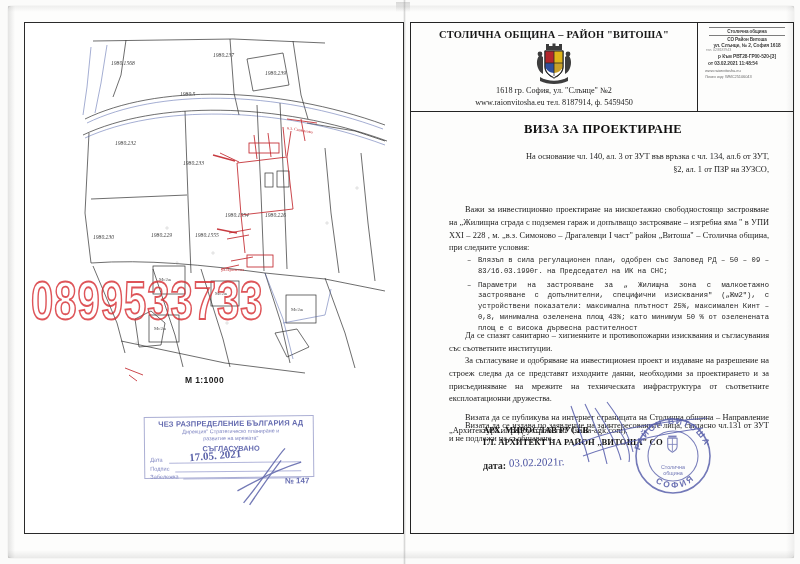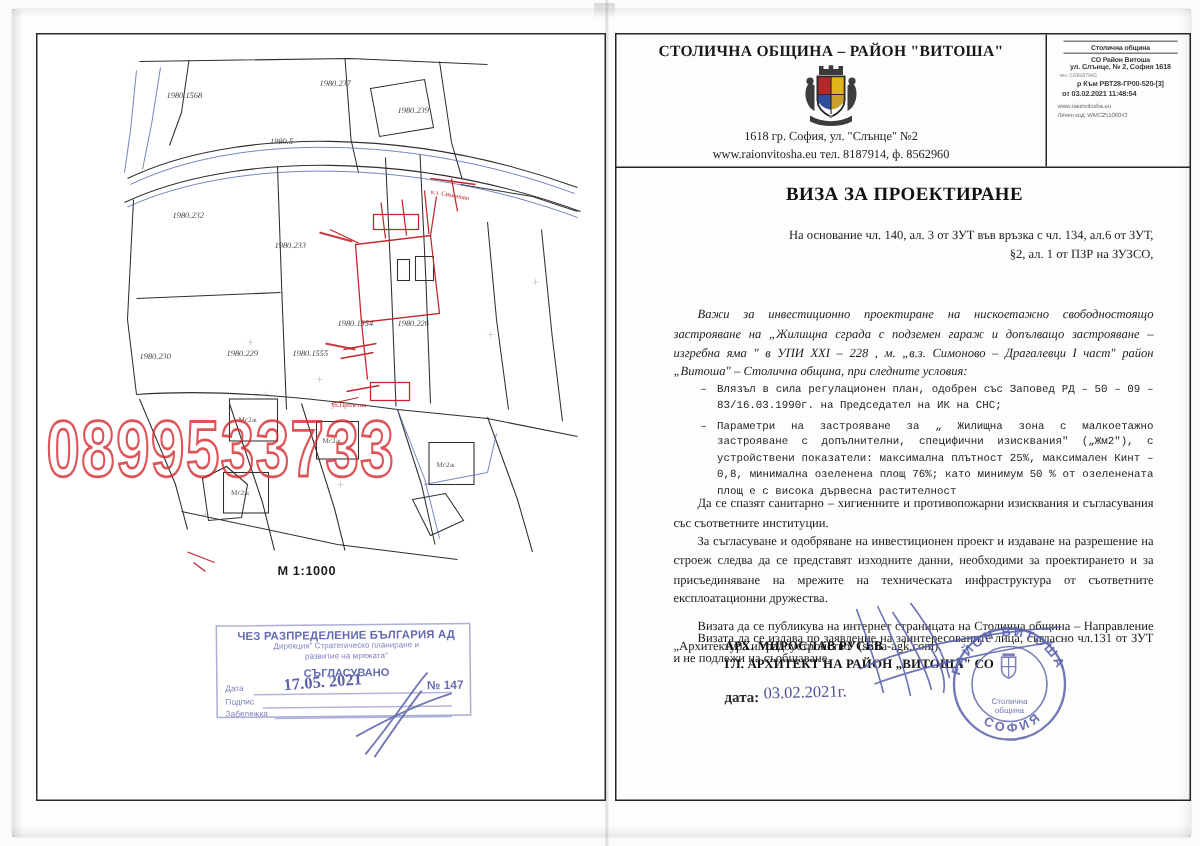--- a/index.html
+++ b/index.html
@@ -117,21 +117,21 @@
     position:absolute; left:4px; top:27px; width:164px;
     text-align:center; font-size:7.4px; font-weight:bold; color:#555ca8;
   }
   .cez-row {
     position:absolute; left:5px; font-size:5.6px; color:#6f76ba;
   }
   .cez-rule {
     position:absolute; height:0; border-top:.7px solid rgba(111,118,186,.6);
   }
   .cez-no {
-    position:absolute; right:4px; top:36px;
+    position:absolute; right:4px; top:60px;
     font-size:8px; font-weight:bold; color:#555ca8;
   }
   .cez-date {
     position:absolute; left:44px; top:32px;
     font-size:11px; font-weight:bold;
     color:#4a52a0;
     transform: rotate(-4deg);
     font-family:"Liberation Serif", serif;
     white-space:nowrap;
   }
@@ -426,21 +426,21 @@
           <circle cx="6" cy="11" r="2.4"></circle>
           <circle cx="34" cy="11" r="2.4"></circle>
         </g>
 
         <path d="M 6 34 C 14 39, 26 39, 34 34 L 34 38 C 26 42, 14 42, 6 38 Z" fill="#3d3d3d"></path>
         <path d="M 9 35 L 31 35" stroke="#fff" stroke-width=".5"></path>
       </svg>
 
       <div class="head-addr">
         <span>1618 гр. София, ул. "Слънце" №2</span><br>
-        <span>www.raionvitosha.eu    тел. 8187914, ф. 8562960</span>
+        <span>www.raionvitosha.eu    тел. 8187914, ф. 5459450</span>
       </div>
     </div>
 
     <div class="head-divider"></div>
 
     <div class="estamp">
       <div class="es-rule"></div>
       <div class="es-c es-b" style="font-size:4.6px;">Столична община</div>
       <div class="es-rule"></div>
       <div class="es-c es-b" style="font-size:4.6px;">СО Район Витоша</div>
@@ -454,25 +454,25 @@
   </div>
 
   <div class="body-frame">
     <div class="doc-title">ВИЗА ЗА ПРОЕКТИРАНЕ</div>
 
     <div class="basis">
       <div>На основание чл. 140, ал. 3 от ЗУТ във връзка с чл. 134, ал.6 от ЗУТ,</div>
       <div>§2, ал. 1 от ПЗР на ЗУЗСО,</div>
     </div>
 
-    <div class="para" style="top:92px;font-style:italic;">Важи за инвестиционно проектиране на нискоетажно свободностоящо застрояване на „Жилищна сграда с подземен гараж и допълващо застрояване – изгребна яма " в УПИ XXI – 228 , м. „в.з. Симоново – Драгалевци I част" район „Витоша" – Столична община, при следните условия:</div>
+    <div class="para" style="top:92px;">Важи за инвестиционно проектиране на нискоетажно свободностоящо застрояване на „Жилищна сграда с подземен гараж и допълващо застрояване – изгребна яма " в УПИ XXI – 228 , м. „в.з. Симоново – Драгалевци I част" район „Витоша" – Столична община, при следните условия:</div>
 
     <div class="bullets" style="top:143px;">
       <div class="bi">Влязъл в сила регулационен план, одобрен със Заповед РД – 50 – 09 – 83/16.03.1990г. на Председател на ИК на СНС;</div>
-      <div class="bi">Параметри на застрояване за „ Жилищна зона с малкоетажно застрояване с допълнителни, специфични изисквания" („Жм2"), с устройствени показатели: максимална плътност 25%, максимален Кинт – 0,8, минимална озеленена площ 76%; като минимум 50 % от озеленената площ е с висока дървесна растителност</div>
+      <div class="bi">Параметри на застрояване за „ Жилищна зона с малкоетажно застрояване с допълнителни, специфични изисквания" („Жм2"), с устройствени показатели: максимална плътност 25%, максимален Кинт – 0,8, минимална озеленена площ 43%; като минимум 50 % от озеленената площ е с висока дървесна растителност</div>
     </div>
 
     <div class="para" style="top:218px;">Да се спазят санитарно – хигиенните и противопожарни изисквания и съгласувания със съответните институции.</div>
     <div class="para" style="top:243px;">За съгласуване и одобряване на инвестиционен проект и издаване на разрешение на строеж следва да се представят изходните данни, необходими за проектирането и за присъединяване на мрежите на техническата инфраструктура от съответните експлоатационни дружества.</div>
     <div class="para" style="top:300px;">Визата да се публикува на интернет страницата на Столична община – Направление „Архитектура и градоустройство" (sofia-agk.com).</div>
     <div class="para" style="top:308px;">Визата да се издава по заявление на заинтересованите лица, съгласно чл.131 от ЗУТ и не подлежи на съобщаване.</div>
 
     <div class="sig-block">
       <div>АРХ. МИРОСЛАВ РУСЕВ</div>
       <div>ГЛ. АРХИТЕКТ НА РАЙОН „ВИТОША" СО</div>

